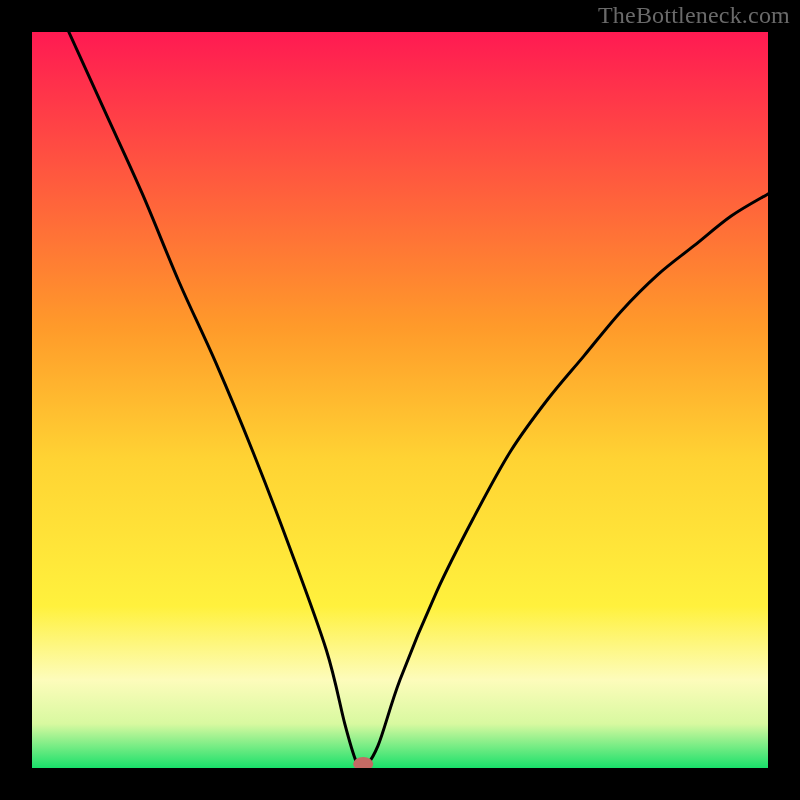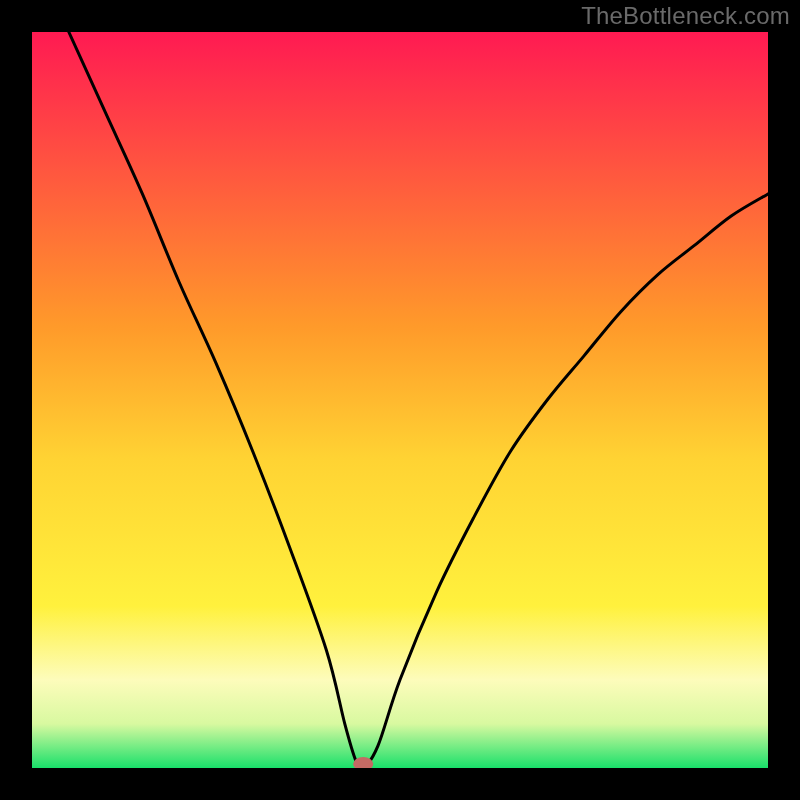--- a/index.html
+++ b/index.html
@@ -12,21 +12,21 @@
   }
   .wrap {
     position: relative;
     width: 800px;
     height: 800px;
   }
   .watermark {
     position: absolute;
     top: 2px;
     right: 10px;
-    font-family: Liberation Sans, sans-serif;
+    font-family: Liberation Serif, serif;
     font-size: 24px;
     color: #6a6a6a;
     letter-spacing: 0.2px;
     z-index: 10;
   }
   svg {
     position: absolute;
     top: 0;
     left: 0;
   }

